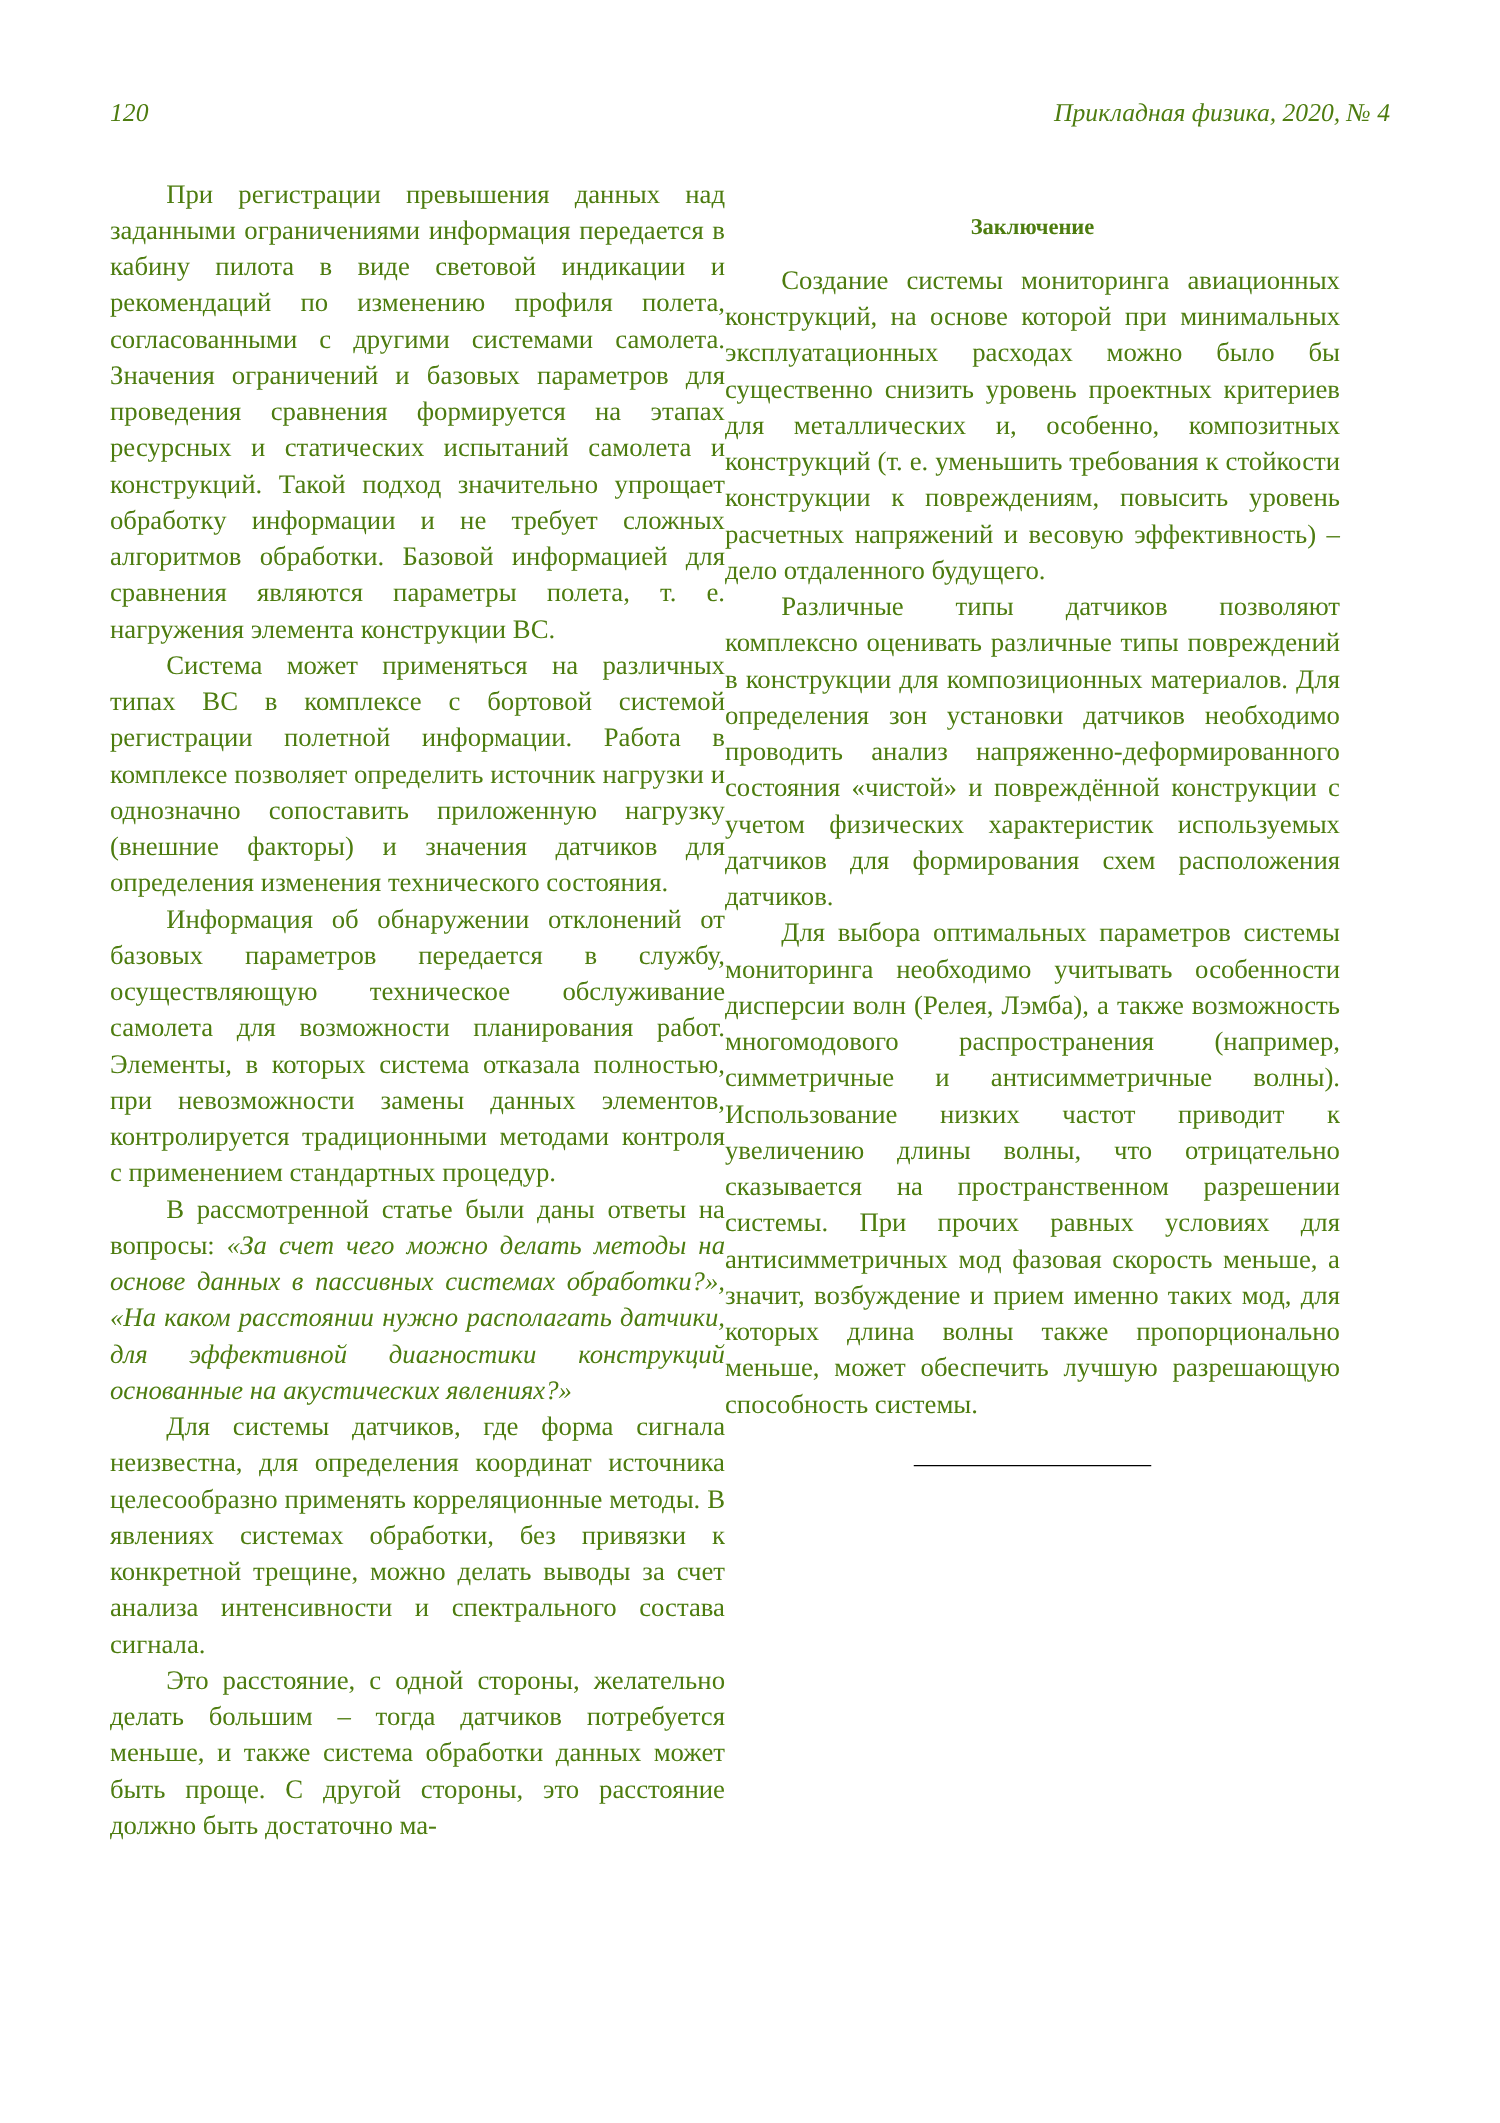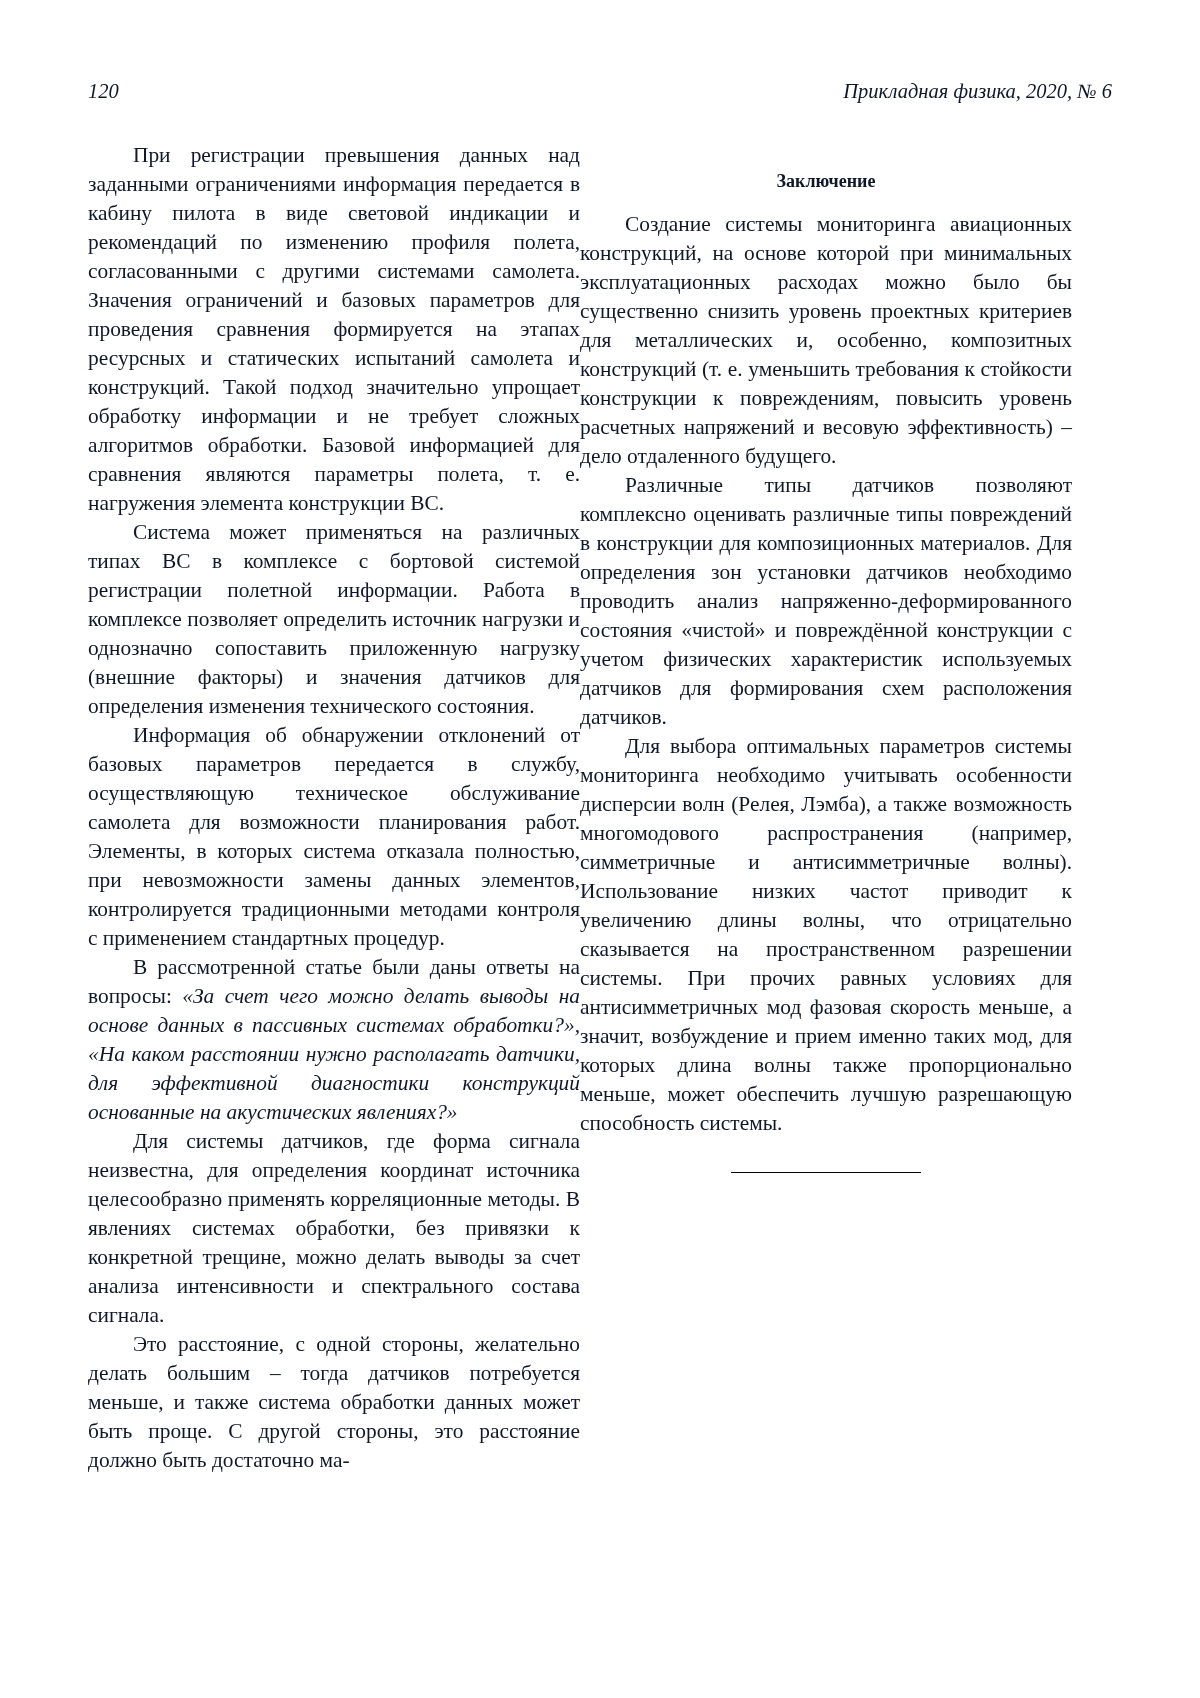--- a/index.html
+++ b/index.html
@@ -8,21 +8,21 @@
     background: #ffffff;
   }
   .page {
     width: 1200px;
     height: 1698px;
     position: relative;
     background: #ffffff;
     box-sizing: border-box;
     padding: 80px 88px 40px 88px;
     font-family: "Liberation Serif", "DejaVu Serif", serif;
-    color: #0f172a;
+    color: #4d7c0f;
   }
   .running-head {
     display: flex;
     justify-content: space-between;
     align-items: baseline;
     font-style: italic;
     font-size: 20.5px;
     margin-bottom: 38px;
   }
   .running-head .folio {
@@ -76,30 +76,30 @@
     text-indent: 0;
   }
 </style>
 </head>
 <body>
 
 <div class="page">
 
   <div class="running-head">
     <span class="folio">120</span>
-    <span class="journal">Прикладная физика, 2020, № 6</span>
+    <span class="journal">Прикладная физика, 2020, № 4</span>
   </div>
 
   <div class="columns">
 
     <div class="col">
       <p>При регистрации превышения данных над заданными ограничениями информация передается в кабину пилота в виде световой индикации и рекомендаций по изменению профиля полета, согласованными с другими системами самолета. Значения ограничений и базовых параметров для проведения сравнения формируется на этапах ресурсных и статических испытаний самолета и конструкций. Такой подход значительно упрощает обработку информации и не требует сложных алгоритмов обработки. Базовой информацией для сравнения являются параметры полета, т. е. нагружения элемента конструкции ВС.</p>
       <p>Система может применяться на различных типах ВС в комплексе с бортовой системой регистрации полетной информации. Работа в комплексе позволяет определить источник нагрузки и однозначно сопоставить приложенную нагрузку (внешние факторы) и значения датчиков для определения изменения технического состояния.</p>
       <p>Информация об обнаружении отклонений от базовых параметров передается в службу, осуществляющую техническое обслуживание самолета для возможности планирования работ. Элементы, в которых система отказала полностью, при невозможности замены данных элементов, контролируется традиционными методами контроля с применением стандартных процедур.</p>
-      <p><span>В рассмотренной статье были даны ответы на вопросы: </span><span class="italic">«За счет чего можно делать выводы на основе данных в пассивных системах обработки?», «На каком расстоянии нужно располагать датчики, для эффективной диагностики конструкций основанные на акустических явлениях?»</span></p>
+      <p><span>В рассмотренной статье были даны ответы на вопросы: </span><span class="italic">«За счет чего можно делать методы на основе данных в пассивных системах обработки?», «На каком расстоянии нужно располагать датчики, для эффективной диагностики конструкций основанные на акустических явлениях?»</span></p>
       <p>Для системы датчиков, где форма сигнала неизвестна, для определения координат источника целесообразно применять корреляционные методы. В явлениях системах обработки, без привязки к конкретной трещине, можно делать выводы за счет анализа интенсивности и спектрального состава сигнала.</p>
       <p>Это расстояние, с одной стороны, желательно делать большим – тогда датчиков потребуется меньше, и также система обработки данных может быть проще. С другой стороны, это расстояние должно быть достаточно ма-</p>
     </div>
 
     <div class="col">
       <h2 class="section">Заключение</h2>
       <p>Создание системы мониторинга авиационных конструкций, на основе которой при минимальных эксплуатационных расходах можно было бы существенно снизить уровень проектных критериев для металлических и, особенно, композитных конструкций (т. е. уменьшить требования к стойкости конструкции к повреждениям, повысить уровень расчетных напряжений и весовую эффективность) – дело отдаленного будущего.</p>
       <p>Различные типы датчиков позволяют комплексно оценивать различные типы повреждений в конструкции для композиционных материалов. Для определения зон установки датчиков необходимо проводить анализ напряженно-деформированного состояния «чистой» и повреждённой конструкции с учетом физических характеристик используемых датчиков для формирования схем расположения датчиков.</p>
       <p>Для выбора оптимальных параметров системы мониторинга необходимо учитывать особенности дисперсии волн (Релея, Лэмба), а также возможность многомодового распространения (например, симметричные и антисимметричные волны). Использование низких частот приводит к увеличению длины волны, что отрицательно сказывается на пространственном разрешении системы. При прочих равных условиях для антисимметричных мод фазовая скорость меньше, а значит, возбуждение и прием именно таких мод, для которых длина волны также пропорционально меньше, может обеспечить лучшую разрешающую способность системы.</p>
 

